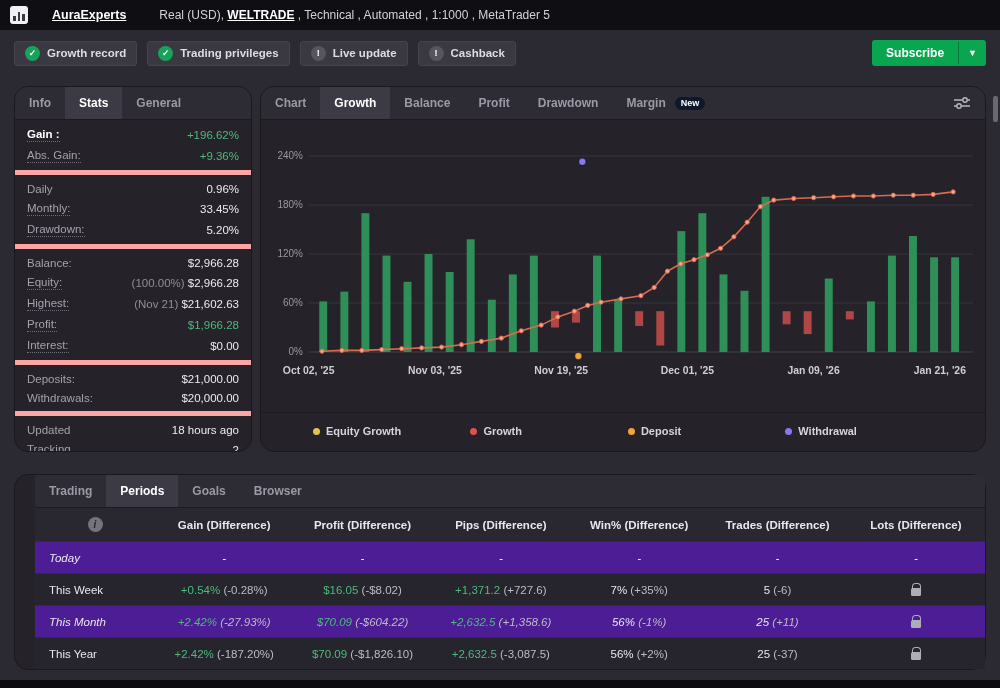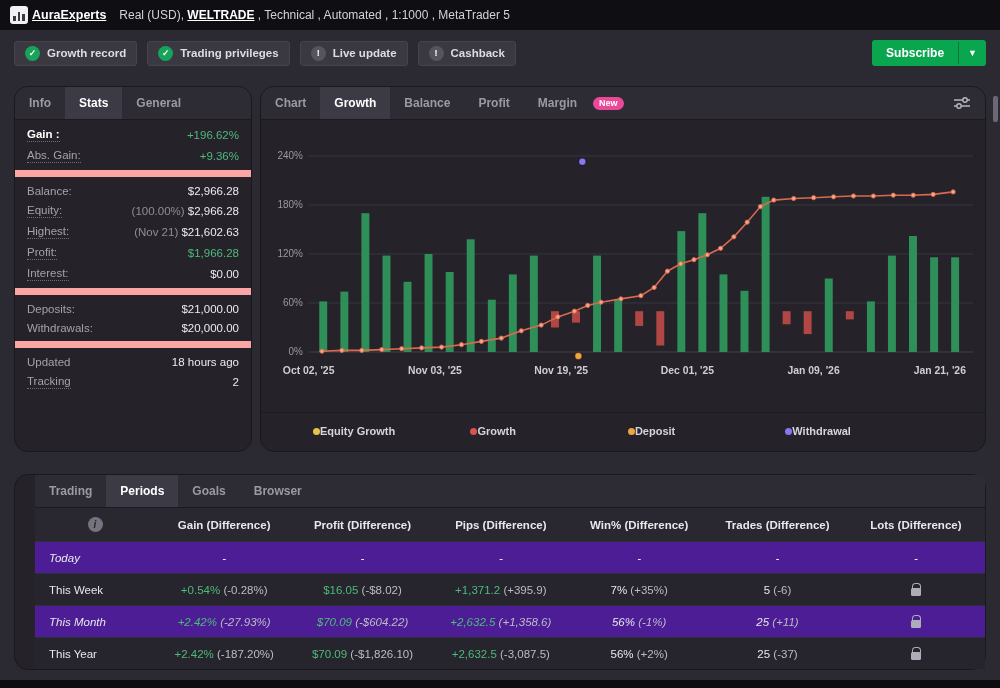--- a/index.html
+++ b/index.html
@@ -6,21 +6,21 @@
   body {
     position: relative;
     width: 1000px; height: 688px;
     overflow: hidden;
     background: #2b2931;
     font-family: "Liberation Sans", sans-serif;
   }
   svg { font-family: "Liberation Sans", sans-serif; }
 
   
-  .topbar { height: 30px; background: #0f0e12; display: flex; align-items: center; gap: 4px; padding: 0 10px; }
+  .topbar { height: 30px; background: #0f0e12; display: flex; align-items: center; gap: 24px; padding: 0 10px; }
   .app-icon { width: 18px; height: 18px; background: #f1f0f3; border-radius: 3px; display: flex; align-items: flex-end; justify-content: center; gap: 2px; padding: 3px; }
   .app-icon i { display: block; width: 3px; background: #3a3841; }
   .acct-link { color: #ffffff; font-weight: bold; font-size: 12.5px; text-decoration: underline; cursor: pointer; }
   .meta { color: #d3d2d9; font-size: 12px; margin-left: 9px; }
   .meta .broker { color: #ffffff; font-weight: bold; text-decoration: underline; cursor: pointer; }
 
   
   .badge-row { display: flex; align-items: center; gap: 10px; padding: 10px 14px 4px; }
   .badge { display: inline-flex; align-items: center; gap: 7px; background: #3a3841; border: 1px solid #45434c; border-radius: 3px; padding: 4px 10px; font-size: 11.5px; font-weight: bold; color: #dddce2; cursor: pointer; }
   .b-icon { width: 15px; height: 15px; border-radius: 50%; display: inline-flex; align-items: center; justify-content: center; font-size: 9px; color: #fff; font-weight: bold; flex: none; }
@@ -30,40 +30,40 @@
   .subscribe { display: flex; align-items: center; background: #0aa64f; border-radius: 3px; overflow: hidden; color: #fff; font-weight: bold; font-size: 12px; cursor: pointer; }
   .subscribe .lbl { padding: 6px 14px; }
   .subscribe .chev { padding: 6px 9px; border-left: 1px solid rgba(0,0,0,.28); font-size: 9px; }
 
   
   .main-row { display: flex; gap: 8px; margin: 16px 14px 0; height: 366px; }
   .card { background: #252329; border: 1px solid #19181d; border-radius: 14px; }
   .tabs { display: flex; align-items: center; background: #2d2b33; border-bottom: 1px solid #1b1a1f; flex: none; }
   .tab { padding: 9px 14px; font-size: 12px; font-weight: bold; color: #9b99a5; cursor: pointer; white-space: nowrap; }
   .tab.active { background: #3c3a44; color: #ffffff; }
-  .new-badge { display: inline-block; background: #ec4899; color: #fff; font-size: 9px; font-weight: bold; border-radius: 8px; padding: 1px 6px 2px; margin-left: 16px; vertical-align: 1px; }
+  .new-badge { display: inline-block; background: #0f172a; color: #fff; font-size: 9px; font-weight: bold; border-radius: 8px; padding: 1px 6px 2px; margin-left: 9px; vertical-align: 1px; }
   .sliders { margin: 0 14px; cursor: pointer; display: flex; }
 
   
   .stats-card { width: 238px; flex: none; display: flex; flex-direction: column; overflow: hidden; }
-  .stat-group { padding: 4px 12px; border-bottom: 7px solid #fca5a5; }
+  .stat-group { padding: 4px 12px; border-bottom: 5px solid #fca5a5; }
   .stat-group:last-child { border-bottom: none; }
   .stat-row { display: flex; justify-content: space-between; align-items: center; padding: 3.5px 0; font-size: 11.5px; }
   .stat-label { color: #a3a1ac; }
   .stat-label.dotted { border-bottom: 1px dotted #6e6c78; padding-bottom: 1px; }
   .stat-label.strong { color: #ffffff; font-weight: bold; }
   .stat-value { color: #eceaf0; }
   .muted { color: #8f8d99; }
   .green { color: #4eba7c; }
 
   
   .chart-card { flex: 1; display: flex; flex-direction: column; overflow: hidden; }
   .chart-wrap { padding: 10px 4px 0 6px; }
   .chart-legend { margin-top: auto; border-top: 1px solid #1b1a1f; display: flex; align-items: center; padding: 12px 16px 14px 52px; }
-  .legend-item { display: flex; align-items: center; gap: 0; width: 24%; cursor: pointer; }
+  .legend-item { display: flex; align-items: center; gap: 6px; width: 24%; cursor: pointer; }
   .legend-dot { width: 7px; height: 7px; border-radius: 50%; flex: none; }
   .legend-label { font-size: 11px; font-weight: bold; color: #d6d4dc; }
 
   
   .bottom-card { margin: 22px 14px 0; padding-left: 20px; }
   .tr { display: grid; grid-template-columns: 120px repeat(6, 1fr); align-items: center; height: 32px; border-top: 1px solid #302e36; }
   .tr.head { background: #29272f; height: 33px; border-top: none; color: #b3b1bc; font-size: 11px; font-weight: bold; }
   .tr.r0, .tr.r2 { background: #4c1d95; font-style: italic; }
   .tr.r1, .tr.r3 { background: #26242c; }
   .td { text-align: center; font-size: 11.5px; color: #e8e7ec; }
@@ -129,20 +129,34 @@
             <span class="stat-label dotted strong">Gain :</span>
             <span class="stat-value"><span class="green">+196.62%</span></span>
           </div>
           <div class="stat-row">
             <span class="stat-label dotted">Abs. Gain:</span>
             <span class="stat-value"><span class="green">+9.36%</span></span>
           </div>
         </div>
         <div class="stat-group">
           <div class="stat-row">
+            <span class="stat-label">Daily</span>
+            <span class="stat-value"><span class="">0.96%</span></span>
+          </div>
+          <div class="stat-row">
+            <span class="stat-label dotted">Monthly:</span>
+            <span class="stat-value"><span class="">33.45%</span></span>
+          </div>
+          <div class="stat-row">
+            <span class="stat-label dotted">Drawdown:</span>
+            <span class="stat-value"><span class="">5.20%</span></span>
+          </div>
+        </div>
+        <div class="stat-group">
+          <div class="stat-row">
             <span class="stat-label">Balance:</span>
             <span class="stat-value"><span class="">$2,966.28</span></span>
           </div>
           <div class="stat-row">
             <span class="stat-label dotted">Equity:</span>
             <span class="stat-value"><span class="muted">(100.00%) </span><span class="">$2,966.28</span></span>
           </div>
           <div class="stat-row">
             <span class="stat-label dotted">Highest:</span>
             <span class="stat-value"><span class="muted">(Nov 21) </span><span class="">$21,602.63</span></span>
@@ -178,20 +192,21 @@
         </div>
       </div>
   </div>
 
   <div class="card chart-card">
     <div class="tabs">
       <div class="tab">Chart</div>
       <div class="tab active">Growth</div>
       <div class="tab">Balance</div>
       <div class="tab">Profit</div>
+      <div class="tab">Drawdown</div>
       <div class="tab">
         <span>Margin</span><span class="new-badge">New</span>
       </div>
       <span class="spacer"></span>
       <span class="sliders">
         <svg width="18" height="14" viewBox="0 0 18 14">
           <line x1="1" y1="4" x2="17" y2="4" stroke="#b8b6c0" stroke-width="1.6"></line>
           <line x1="1" y1="10" x2="17" y2="10" stroke="#b8b6c0" stroke-width="1.6"></line>
           <circle cx="12" cy="4" r="2.2" fill="#2d2b33" stroke="#b8b6c0" stroke-width="1.4"></circle>
           <circle cx="6" cy="10" r="2.2" fill="#2d2b33" stroke="#b8b6c0" stroke-width="1.4"></circle>
@@ -333,21 +348,21 @@
         <div class="td"><span class="">-</span></div>
         <div class="td"><span class="">-</span></div>
         <div class="td"><span class="">-</span></div>
         <div class="td"><span class="">-</span></div>
         <div class="td"><span class="">-</span></div>
       </div>
       <div class="tr r1">
         <div class="td label">This Week</div>
         <div class="td"><span class="green">+0.54%</span> <span class="diff">(-0.28%)</span></div>
         <div class="td"><span class="green">$16.05</span> <span class="diff">(-$8.02)</span></div>
-        <div class="td"><span class="green">+1,371.2</span> <span class="diff">(+395.9)</span></div>
+        <div class="td"><span class="green">+1,371.2</span> <span class="diff">(+727.6)</span></div>
         <div class="td"><span class="">7%</span> <span class="diff">(+35%)</span></div>
         <div class="td"><span class="">5</span> <span class="diff">(-6)</span></div>
         <div class="td"><span class="lock"></span></div>
       </div>
       <div class="tr r2">
         <div class="td label">This Month</div>
         <div class="td"><span class="green">+2.42%</span> <span class="diff">(-27.93%)</span></div>
         <div class="td"><span class="green">$70.09</span> <span class="diff">(-$604.22)</span></div>
         <div class="td"><span class="green">+2,632.5</span> <span class="diff">(+1,358.6)</span></div>
         <div class="td"><span class="">56%</span> <span class="diff">(-1%)</span></div>

